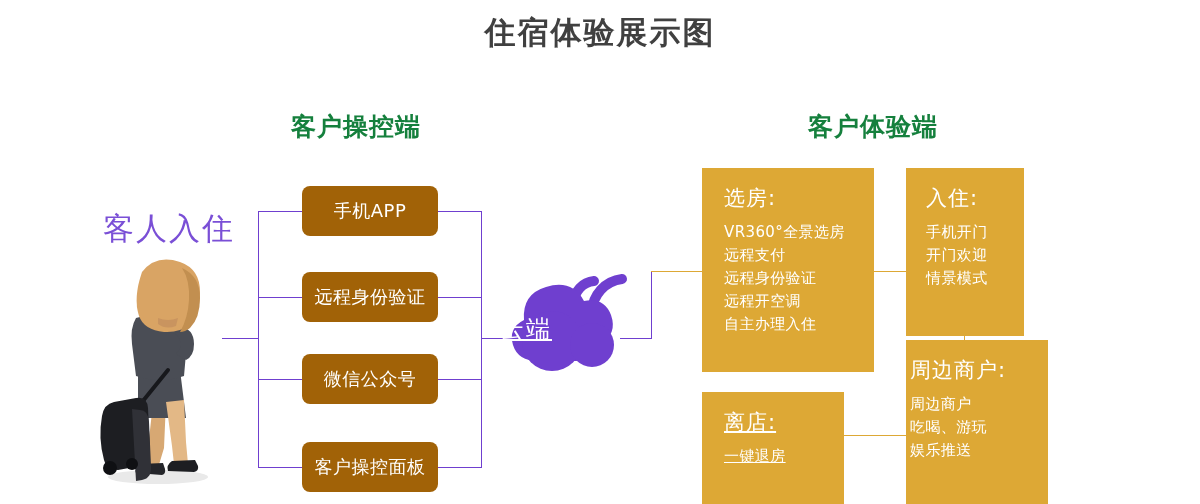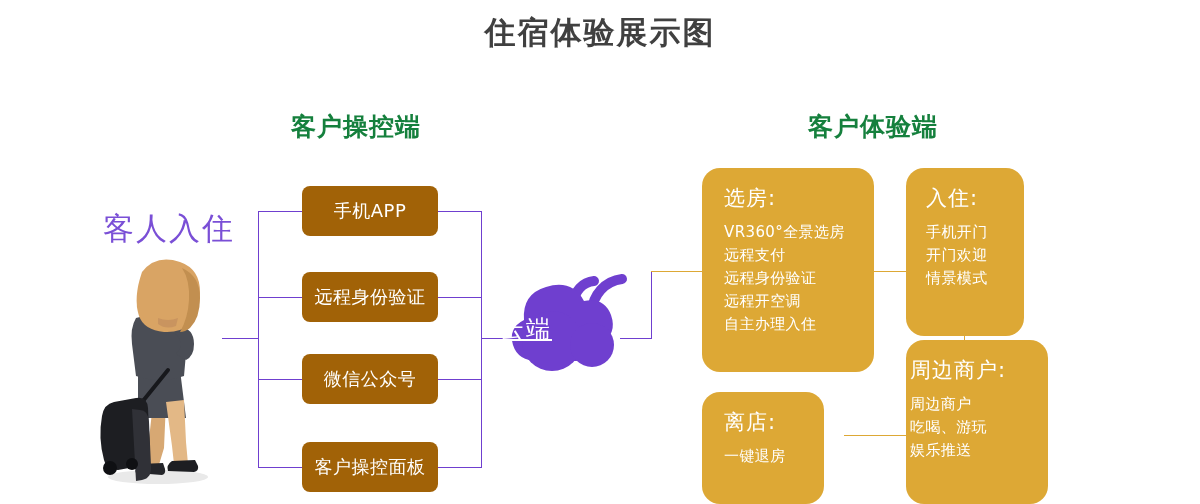--- a/index.html
+++ b/index.html
@@ -81,38 +81,37 @@
     left:500px; top:255px;
     width:135px; height:125px;
   }
 
   
   .ybox{
     position:absolute;
     background:#dda835;
     color:#ffffff;
     box-sizing:border-box;
-    border-radius:18px;
   }
   .ybox .ytitle{
     font-size:21px;
     letter-spacing:1px;
     margin:0 0 9px 0;
     white-space:nowrap;
   }
   .ybox .yline{
     font-size:15px;
     line-height:23px;
     letter-spacing:0.4px;
     white-space:nowrap;
   }
   #ybox-0{ left:702px; top:168px;  width:172px; height:204px; padding:16px 0 0 22px; }
   #ybox-1{ left:906px; top:168px;  width:118px; height:168px; padding:16px 0 0 20px; }
   #ybox-2{ left:906px; top:340px;  width:142px; height:164px; padding:16px 0 0 4px; }
-  #ybox-3{ left:702px; top:392px;  width:122px; height:112px; padding:16px 16px 0 22px; }
+  #ybox-3{ left:702px; top:392px;  width:142px; height:112px; padding:16px 16px 0 22px;text-decoration:underline; }
 </style>
 </head>
 <body>
 
 <div id="canvas">
 
   <div class="title">住宿体验展示图</div>
 
   <div class="section-head" id="head-left">客户操控端</div>
   <div class="section-head" id="head-right">客户体验端</div>

